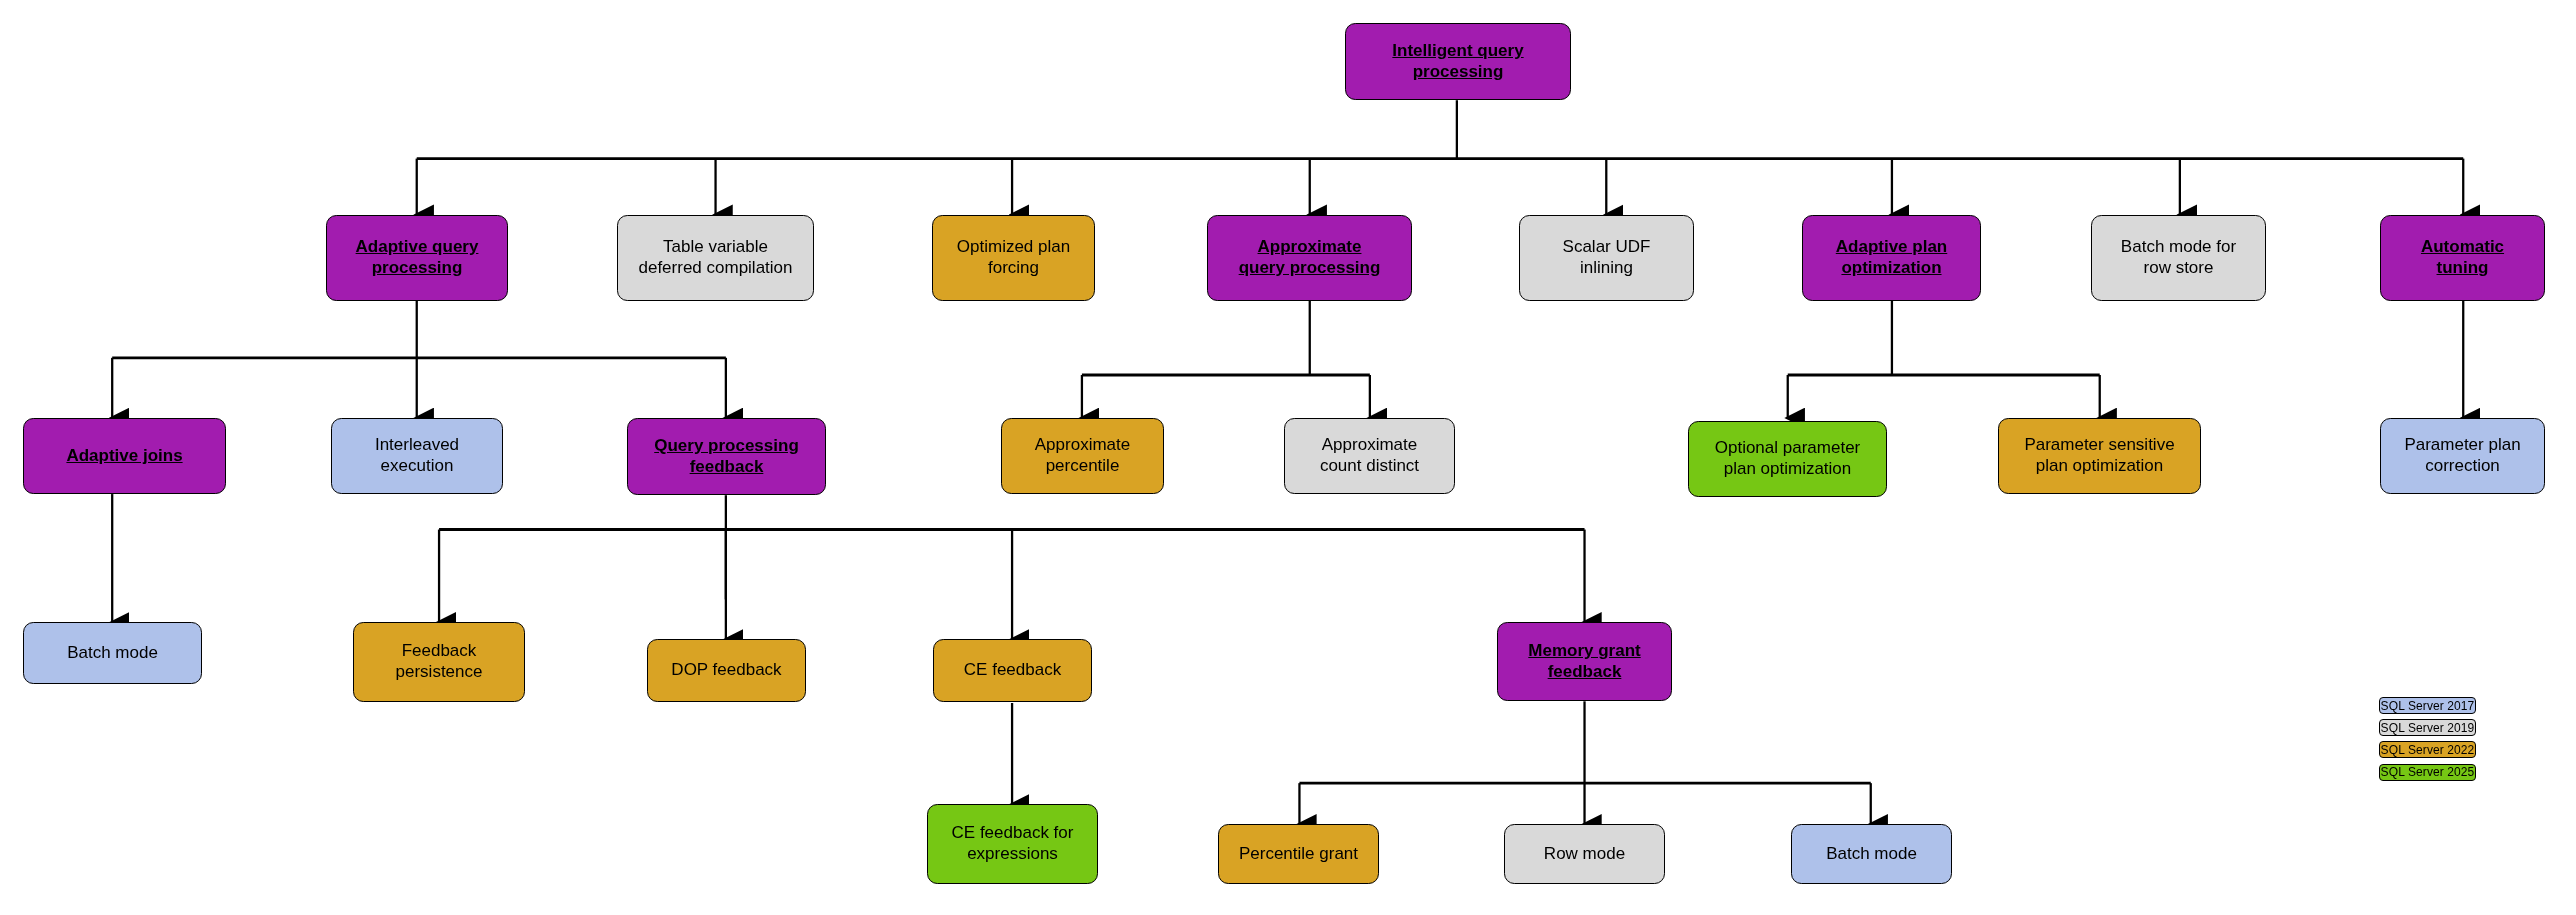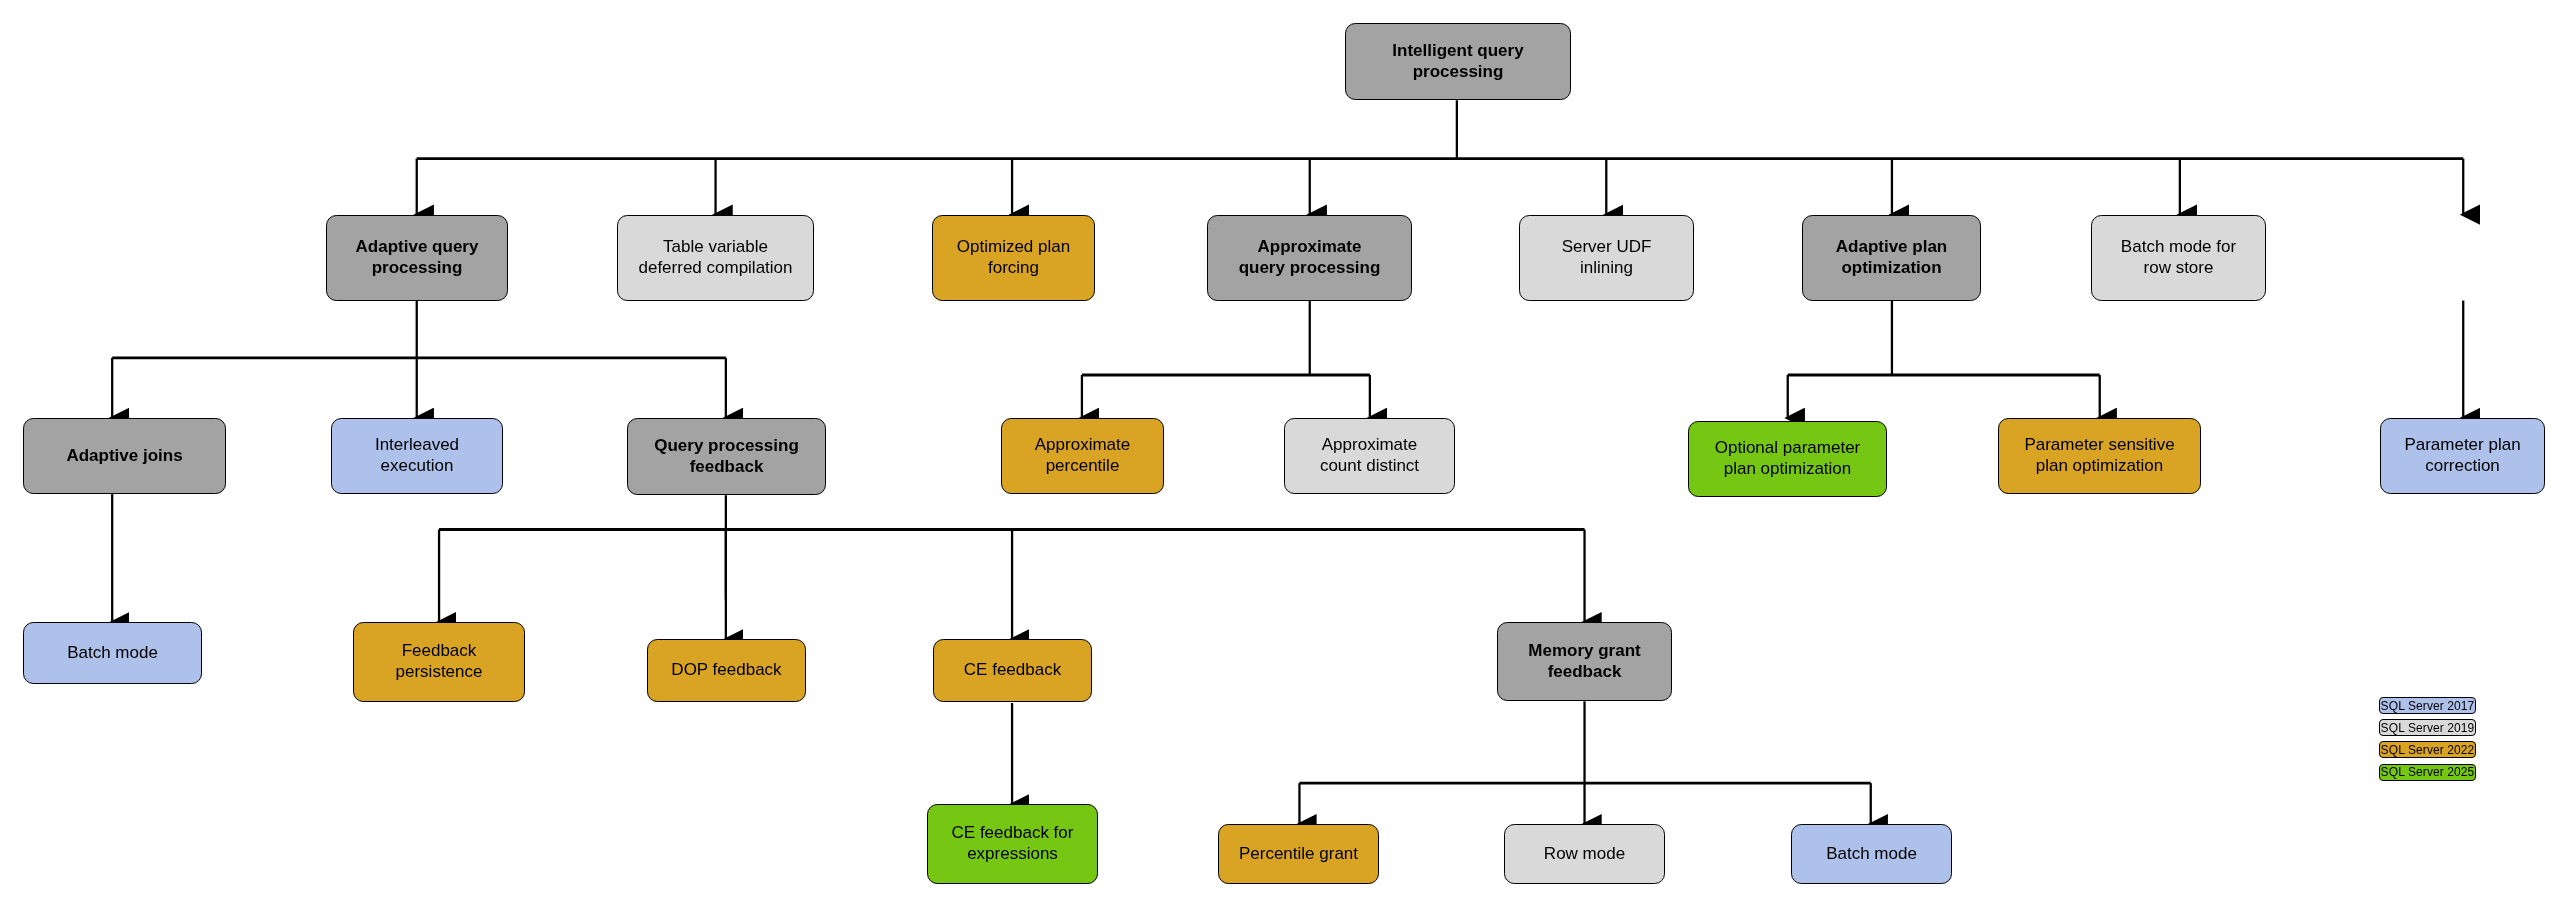--- a/index.html
+++ b/index.html
@@ -35,21 +35,21 @@
     display:flex;
     align-items:center;
     justify-content:center;
     text-align:center;
     line-height:1.22;
     font-size:17px;
     padding:2.3px 5.7px;
     white-space:pre-line;
   }
   .node.parent{ font-weight:bold; }
-  .fill-white{ background:#a3a3a3; }
+  .fill-white{ background:#a21caf;text-decoration:underline; }
   .fill-gray { background:#d9d9d9; }
   .fill-gold { background:#d9a324; }
   .fill-blue { background:#aec1ea; }
   .fill-green{ background:#76c714; }
 
   
   #legend{
     position:absolute;
     z-index:3;
     left:2379px;
@@ -142,29 +142,31 @@
 
   <div class="node fill-gold" style="left:932px;top:215px;width:163px;height:86px;">Optimized plan
 forcing</div>
 
   <div class="node fill-gray" style="left:617px;top:215px;width:197px;height:86px;">Table variable
 deferred compilation</div>
 
   <div class="node parent fill-white" style="left:1207px;top:215px;width:205px;height:86px;">Approximate
 query processing</div>
 
-  <div class="node fill-gray" style="left:1519px;top:215px;width:175px;height:86px;">Server UDF
+  <div class="node fill-gray" style="left:1519px;top:215px;width:175px;height:86px;">Scalar UDF
 inlining</div>
 
   <div class="node parent fill-white" style="left:1802px;top:215px;width:179px;height:86px;">Adaptive plan
 optimization</div>
 
   <div class="node fill-gray" style="left:2091px;top:215px;width:175px;height:86px;">Batch mode for
 row store</div>
 
+  <div class="node parent fill-white" style="left:2380px;top:215px;width:165px;height:86px;">Automatic
+tuning</div>
 
   <div class="node parent fill-white" style="left:23px;top:418px;width:203px;height:76px;">Adaptive joins</div>
 
   <div class="node fill-blue" style="left:331px;top:418px;width:172px;height:76px;">Interleaved
 execution</div>
 
   <div class="node parent fill-white" style="left:627px;top:418px;width:199px;height:77px;">Query processing
 feedback</div>
 
   <div class="node fill-gold" style="left:1001px;top:418px;width:163px;height:76px;">Approximate

